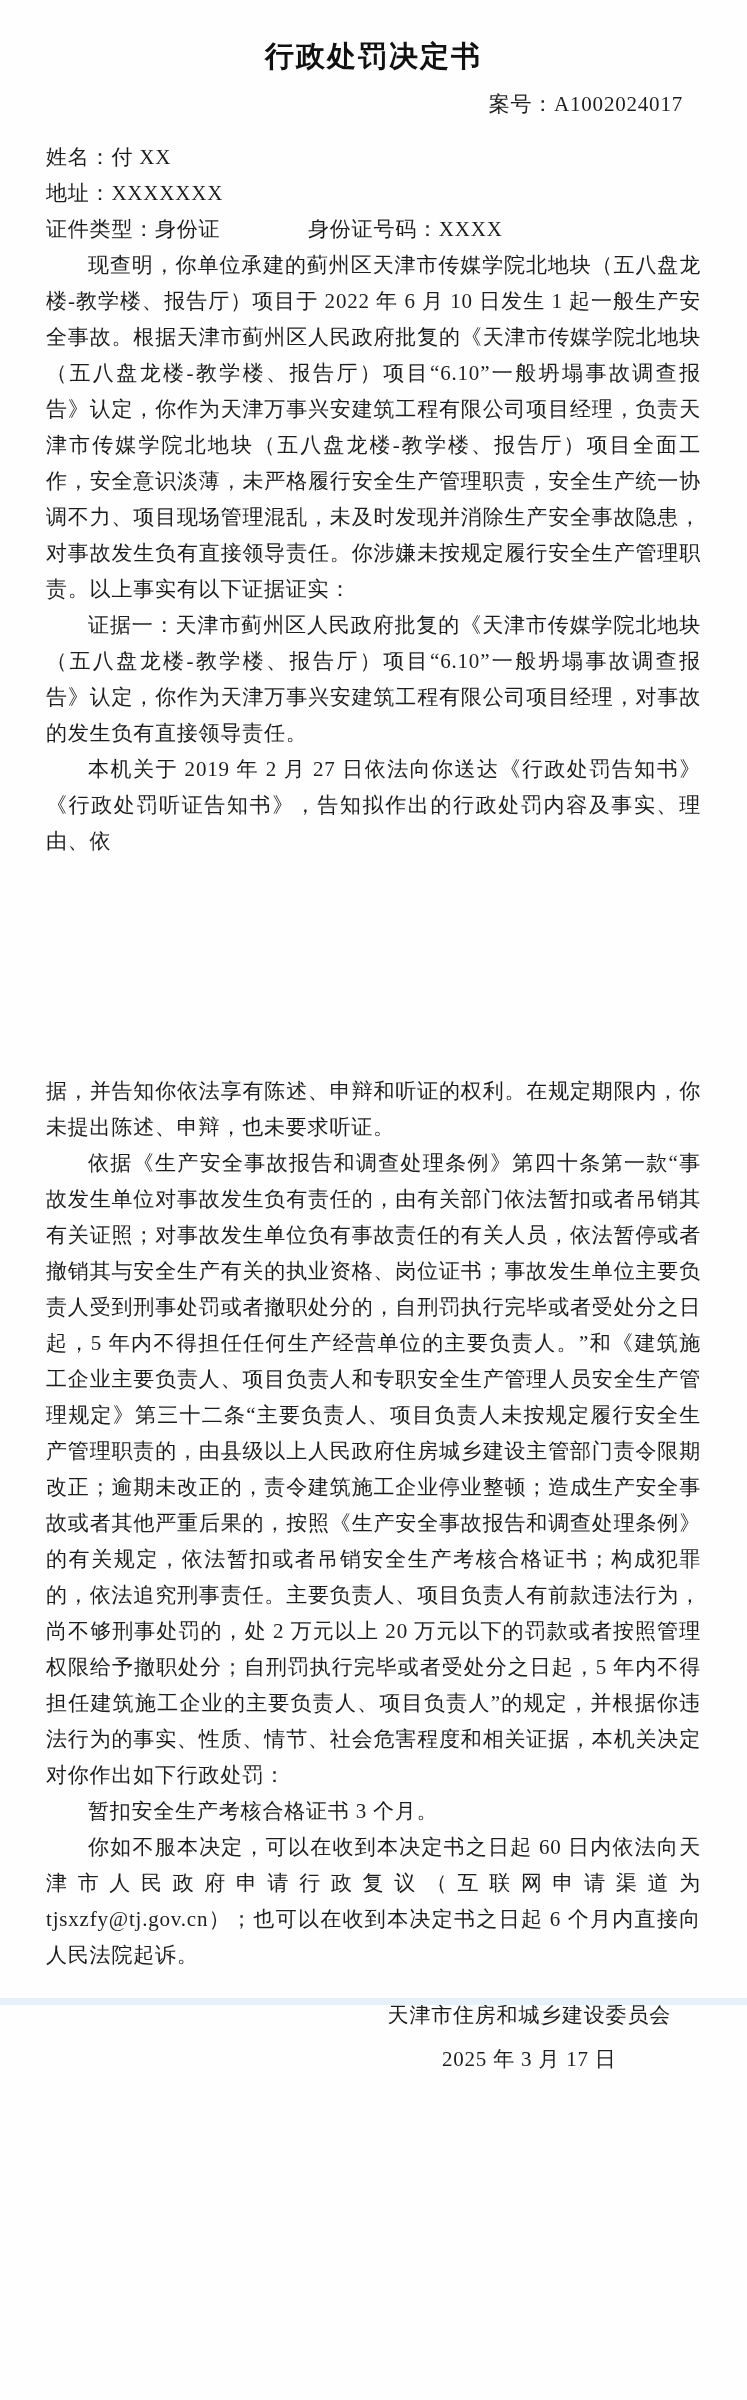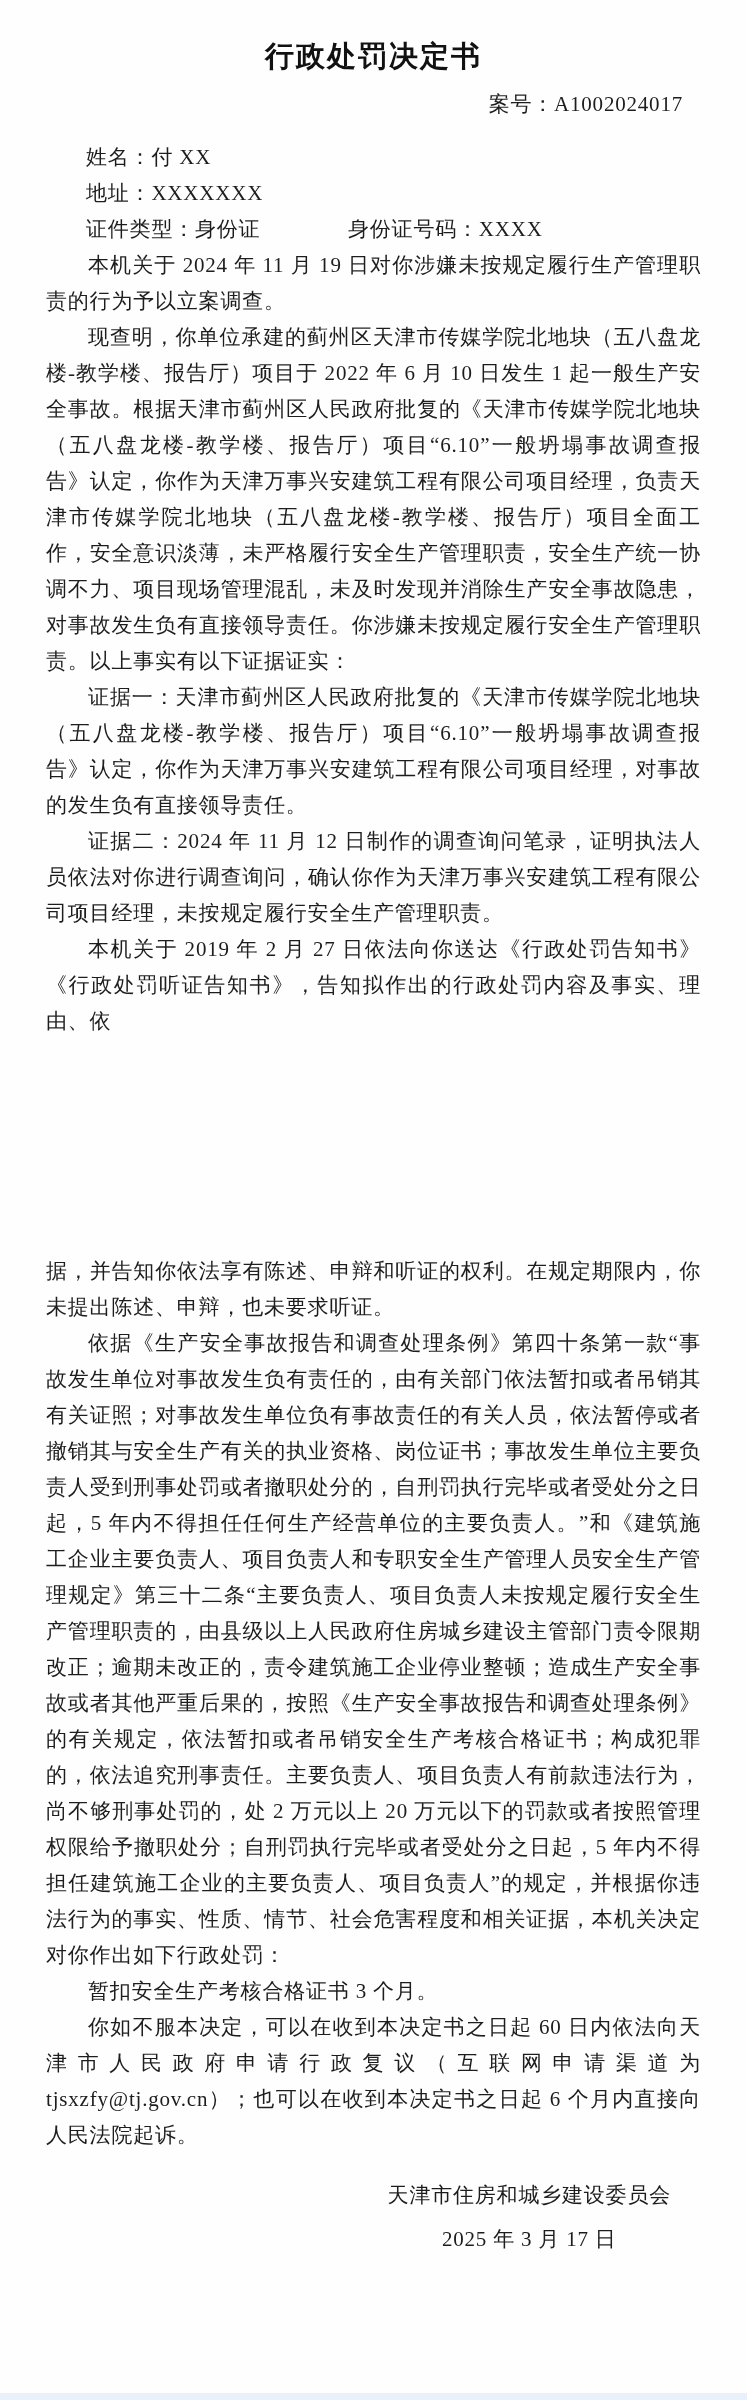--- a/index.html
+++ b/index.html
@@ -27,21 +27,21 @@
     font-weight: bold;
     letter-spacing: 2px;
     color: #111;
   }
   .case-no {
     text-align: right;
     padding-right: 18px;
     line-height: 36px;
     margin-bottom: 17px;
   }
-  .info-line { line-height: 36px; margin-left: 40px; }
+  .info-line { line-height: 36px; }
   .info-pair { display: flex; }
   .info-pair .left { width: 262px; flex: 0 0 262px; }
   .para {
     margin: 0;
     text-align: justify;
     line-height: 36px;
   }
   .indent { text-indent: 2em; }
   .page-break-gap {
     height: 214px;
@@ -58,45 +58,43 @@
   .authority-line { line-height: 44px; }
   .date-line { line-height: 44px; }
   .bottom-strip {
     position: absolute;
     left: 0;
     bottom: 0;
     width: 747px;
     height: 7px;
     background: #e7f0fb;
   }
-  .page-wrap { position: relative; width: 747px; height: 2400px; }
+  .page-wrap { position: relative; width: 747px; height: 2005px; }
 </style>
 </head>
 <body>
 
 <div class="page-wrap">
   <div class="page">
 
     <h1 class="doc-title">行政处罚决定书</h1>
 
     <div class="case-no">案号：A1002024017</div>
 
     <div class="info">
       <div class="info-line">姓名：付 XX</div>
       <div class="info-line">地址：XXXXXXX</div>
       <div class="info-line info-pair">
         <span class="left">证件类型：身份证</span>
         <span class="right">身份证号码：XXXX</span>
       </div>
     </div>
 
-    <p class="para indent">本机关于 2024 年 11 月 19 日对你涉嫌未按规定履行生产管理职责的行为予以立案调查。</p>
     <p class="para indent">现查明，你单位承建的蓟州区天津市传媒学院北地块（五八盘龙楼-教学楼、报告厅）项目于 2022 年 6 月 10 日发生 1 起一般生产安全事故。根据天津市蓟州区人民政府批复的《天津市传媒学院北地块（五八盘龙楼-教学楼、报告厅）项目“6.10”一般坍塌事故调查报告》认定，你作为天津万事兴安建筑工程有限公司项目经理，负责天津市传媒学院北地块（五八盘龙楼-教学楼、报告厅）项目全面工作，安全意识淡薄，未严格履行安全生产管理职责，安全生产统一协调不力、项目现场管理混乱，未及时发现并消除生产安全事故隐患，对事故发生负有直接领导责任。你涉嫌未按规定履行安全生产管理职责。以上事实有以下证据证实：</p>
     <p class="para indent">证据一：天津市蓟州区人民政府批复的《天津市传媒学院北地块（五八盘龙楼-教学楼、报告厅）项目“6.10”一般坍塌事故调查报告》认定，你作为天津万事兴安建筑工程有限公司项目经理，对事故的发生负有直接领导责任。</p>
-    <p class="para indent">证据二：2024 年 11 月 12 日制作的调查询问笔录，证明执法人员依法对你进行调查询问，确认你作为天津万事兴安建筑工程有限公司项目经理，未按规定履行安全生产管理职责。</p>
     <p class="para indent">本机关于 2019 年 2 月 27 日依法向你送达《行政处罚告知书》《行政处罚听证告知书》，告知拟作出的行政处罚内容及事实、理由、依</p>
 
     <div class="page-break-gap"></div>
 
     <p class="para">据，并告知你依法享有陈述、申辩和听证的权利。在规定期限内，你未提出陈述、申辩，也未要求听证。</p>
     <p class="para indent">依据《生产安全事故报告和调查处理条例》第四十条第一款“事故发生单位对事故发生负有责任的，由有关部门依法暂扣或者吊销其有关证照；对事故发生单位负有事故责任的有关人员，依法暂停或者撤销其与安全生产有关的执业资格、岗位证书；事故发生单位主要负责人受到刑事处罚或者撤职处分的，自刑罚执行完毕或者受处分之日起，5 年内不得担任任何生产经营单位的主要负责人。”和《建筑施工企业主要负责人、项目负责人和专职安全生产管理人员安全生产管理规定》第三十二条“主要负责人、项目负责人未按规定履行安全生产管理职责的，由县级以上人民政府住房城乡建设主管部门责令限期改正；逾期未改正的，责令建筑施工企业停业整顿；造成生产安全事故或者其他严重后果的，按照《生产安全事故报告和调查处理条例》的有关规定，依法暂扣或者吊销安全生产考核合格证书；构成犯罪的，依法追究刑事责任。主要负责人、项目负责人有前款违法行为，尚不够刑事处罚的，处 2 万元以上 20 万元以下的罚款或者按照管理权限给予撤职处分；自刑罚执行完毕或者受处分之日起，5 年内不得担任建筑施工企业的主要负责人、项目负责人”的规定，并根据你违法行为的事实、性质、情节、社会危害程度和相关证据，本机关决定对你作出如下行政处罚：</p>
     <p class="para indent">暂扣安全生产考核合格证书 3 个月。</p>
     <p class="para indent">你如不服本决定，可以在收到本决定书之日起 60 日内依法向天津市人民政府申请行政复议（互联网申请渠道为tjsxzfy@tj.gov.cn）；也可以在收到本决定书之日起 6 个月内直接向人民法院起诉。</p>
 
     <div class="signature-block">

